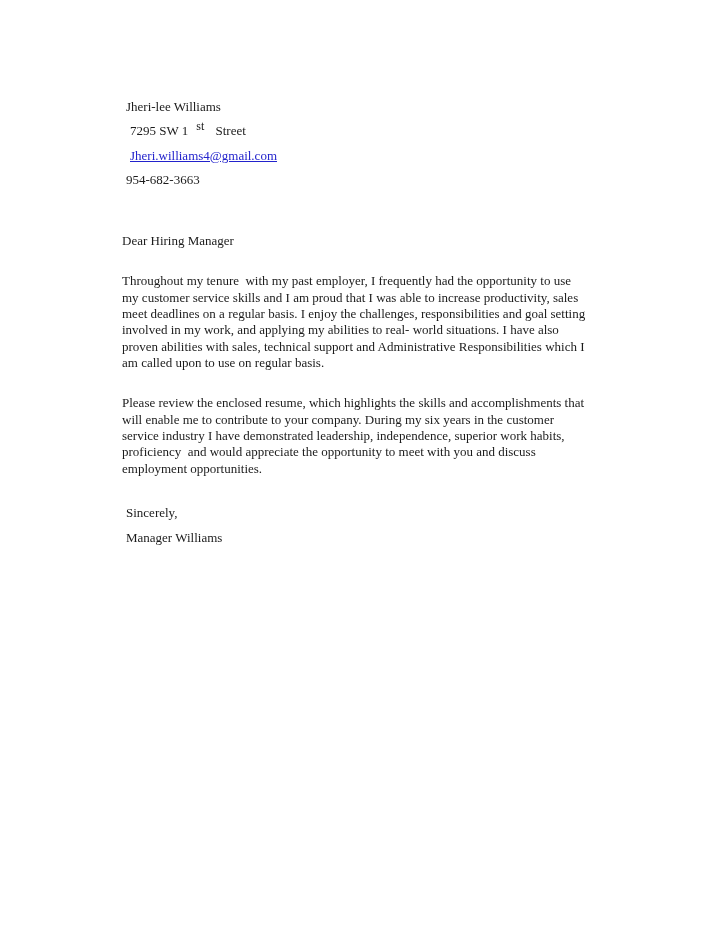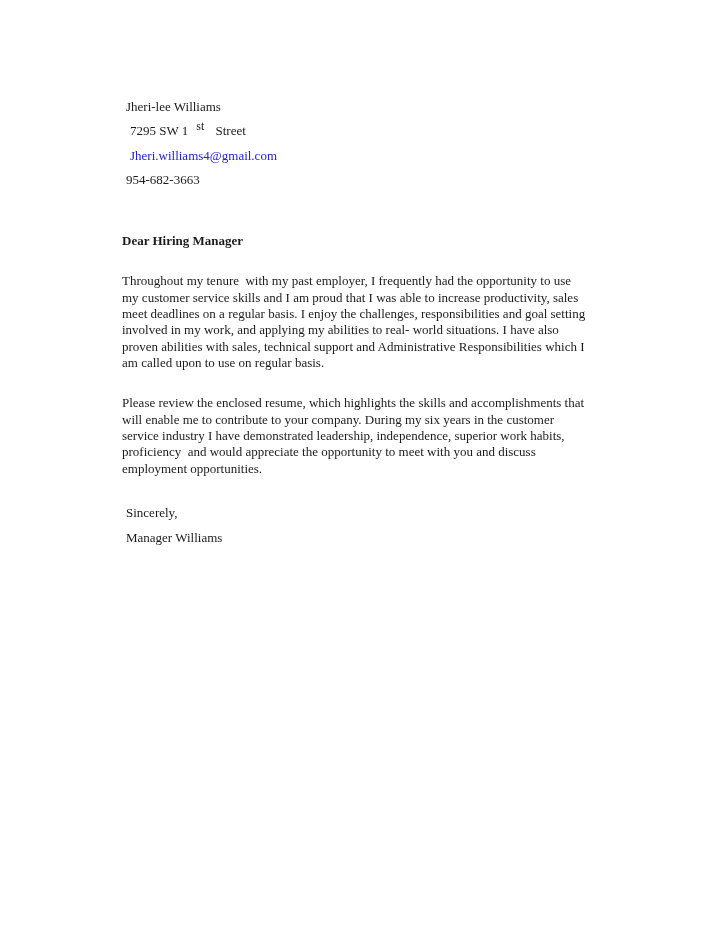--- a/index.html
+++ b/index.html
@@ -31,23 +31,24 @@
     line-height: 16.3px;
   }
   .line { white-space: pre-wrap; }
   sup {
     font-size: 12px;
     line-height: 0;
     vertical-align: super;
   }
   .email-link {
     color: var(--link);
+    text-decoration: underline;
     cursor: pointer;
   }
-  .salutation { margin-top: 32.6px; font-weight: bold; }
+  .salutation { margin-top: 32.6px; }
   .para {
     margin-top: 16.3px;
     white-space: pre-wrap;
   }
   .closing { margin-top: 16.3px; }
 </style>
 </head>
 <body>
 
 <div class="page">

